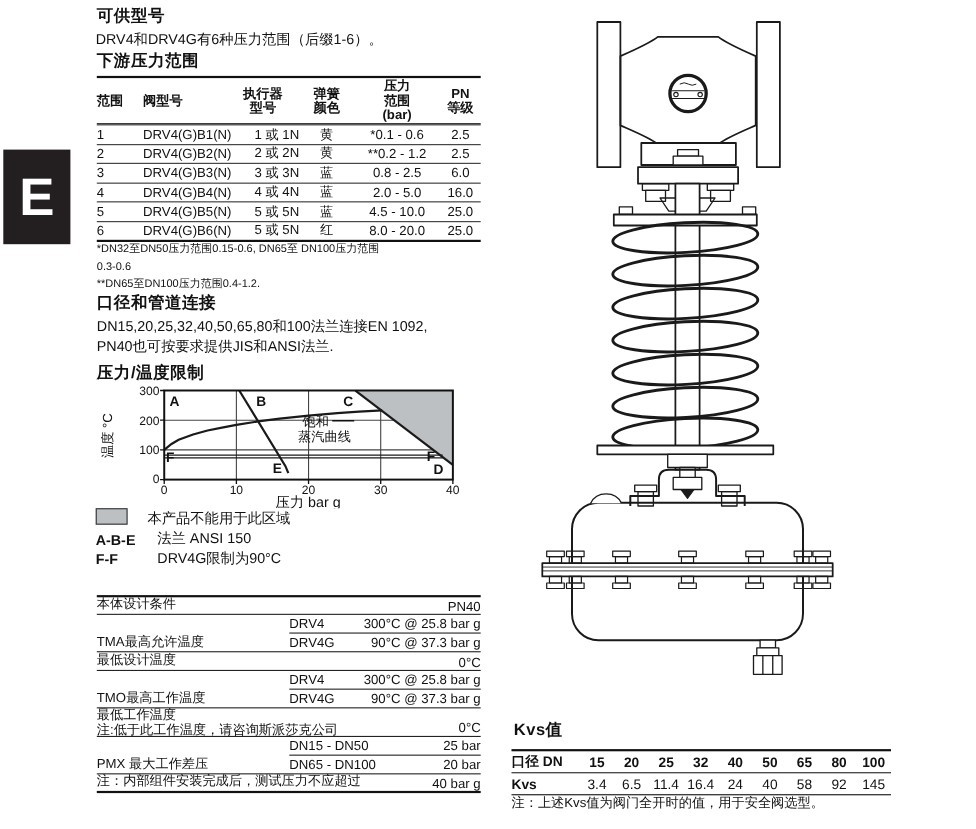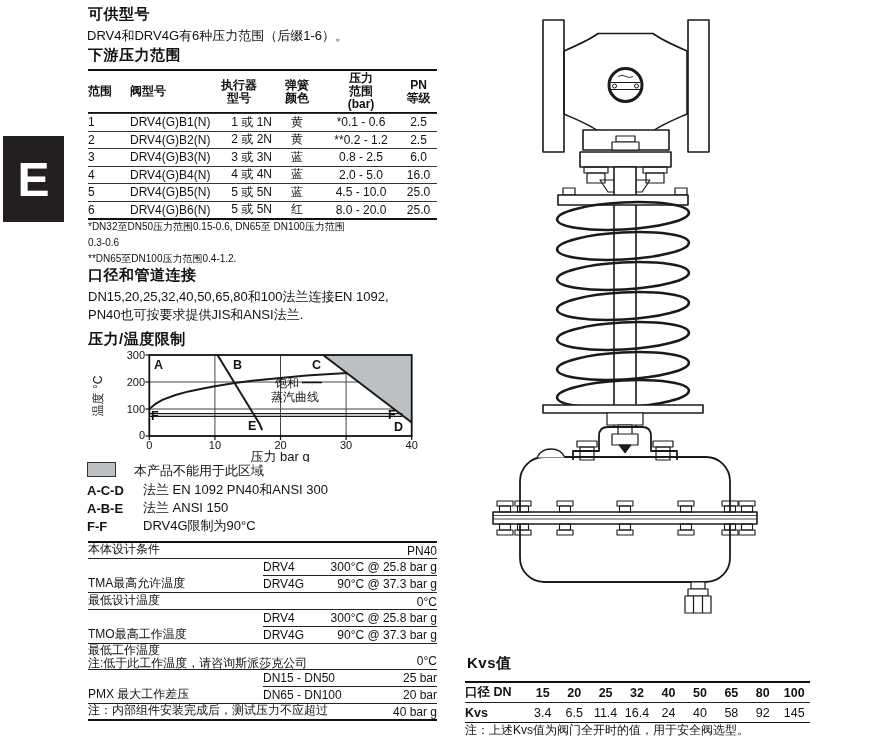--- a/index.html
+++ b/index.html
@@ -203,24 +203,20 @@
     <line x1="214" y1="34.5" x2="234" y2="34.5" stroke="#111" stroke-width="1.5"></line>
   </g>
 </svg>
 
 <div id="legend" class="abs">
   <div id="legend-forbidden">
     <span id="legend-swatch"></span>
     <span>本产品不能用于此区域</span>
   </div>
   <div class="lg-row">
-    <span class="lg-key">A-C-D</span>
-    <span>法兰 EN 1092 PN40和ANSI 300</span>
-  </div>
-  <div class="lg-row">
     <span class="lg-key">A-B-E</span>
     <span>法兰 ANSI 150</span>
   </div>
   <div class="lg-row">
     <span class="lg-key">F-F</span>
     <span>DRV4G限制为90°C</span>
   </div>
 </div>
 
 <div id="design-table" class="abs">

